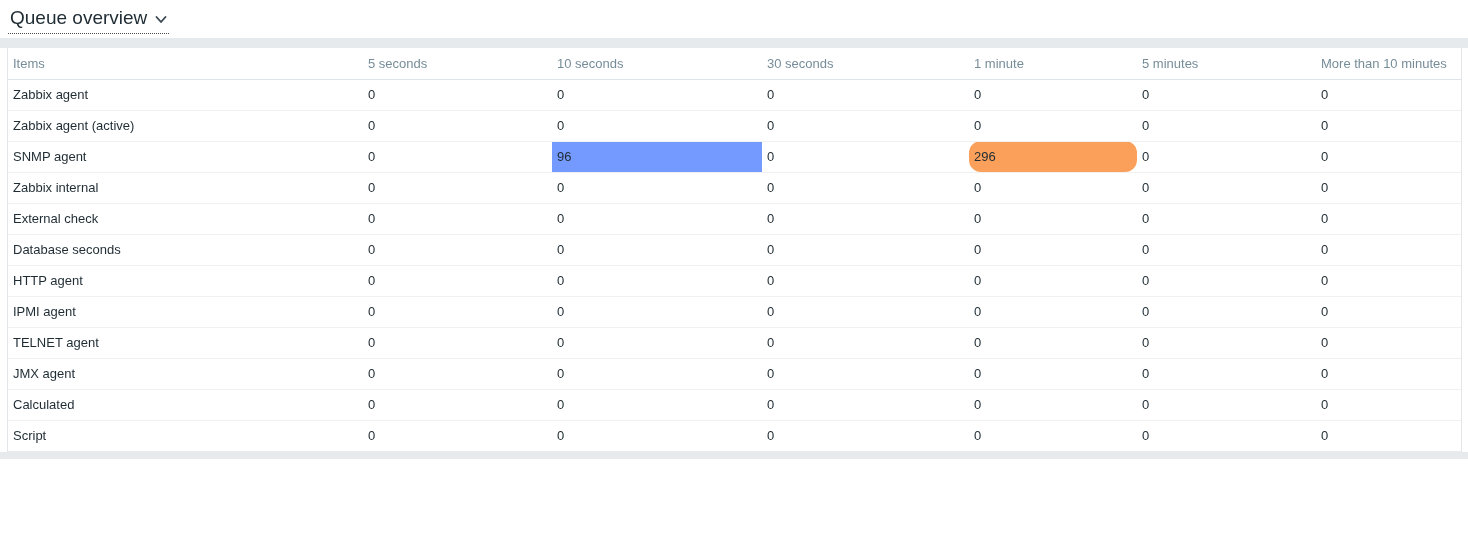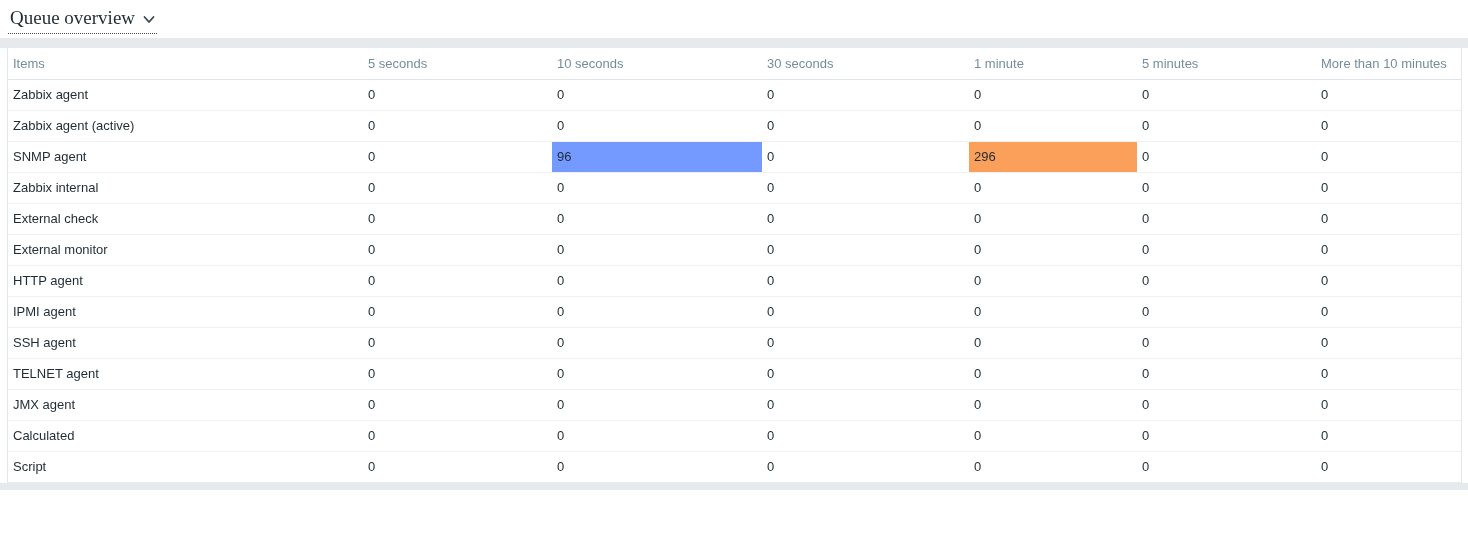--- a/index.html
+++ b/index.html
@@ -20,21 +20,21 @@
     display: inline-flex;
     align-items: center;
     gap: 8px;
     font-size: 19px;
     color: #1f2c33;
     border-bottom: 1px dotted #4d4d4d;
     padding: 0 2px 4px 2px;
     cursor: pointer;
     background: transparent;
     border-top: none; border-left: none; border-right: none;
-    font-family: Liberation Serif, serif;
+    font-family: Liberation Sans, sans-serif;
   }
   .chevron {
     display: inline-block;
     width: 12px;
     height: 9px;
     position: relative;
     top: 1px;
   }
   .chevron svg { display: block; }
   
@@ -144,21 +144,21 @@
           <td>0</td>
           <td>0</td>
           <td>0</td>
           <td>0</td>
         </tr>
         <tr>
           <td>SNMP agent</td>
           <td>0</td>
           <td style="background: rgb(116, 153, 255); margin-left: 12px;">96</td>
           <td>0</td>
-          <td style="background: rgb(250, 160, 90);">296</td>
+          <td style="background: rgb(250, 160, 90); border-radius: 12px;">296</td>
           <td>0</td>
           <td>0</td>
         </tr>
         <tr>
           <td>Zabbix internal</td>
           <td>0</td>
           <td>0</td>
           <td>0</td>
           <td>0</td>
           <td>0</td>
@@ -167,48 +167,39 @@
         <tr>
           <td>External check</td>
           <td>0</td>
           <td>0</td>
           <td>0</td>
           <td>0</td>
           <td>0</td>
           <td>0</td>
         </tr>
         <tr>
-          <td>External monitor</td>
+          <td>Database seconds</td>
           <td>0</td>
           <td>0</td>
           <td>0</td>
           <td>0</td>
           <td>0</td>
           <td>0</td>
         </tr>
         <tr>
           <td>HTTP agent</td>
           <td>0</td>
           <td>0</td>
           <td>0</td>
           <td>0</td>
           <td>0</td>
           <td>0</td>
         </tr>
         <tr>
           <td>IPMI agent</td>
-          <td>0</td>
-          <td>0</td>
-          <td>0</td>
-          <td>0</td>
-          <td>0</td>
-          <td>0</td>
-        </tr>
-        <tr>
-          <td>SSH agent</td>
           <td>0</td>
           <td>0</td>
           <td>0</td>
           <td>0</td>
           <td>0</td>
           <td>0</td>
         </tr>
         <tr>
           <td>TELNET agent</td>
           <td>0</td>

